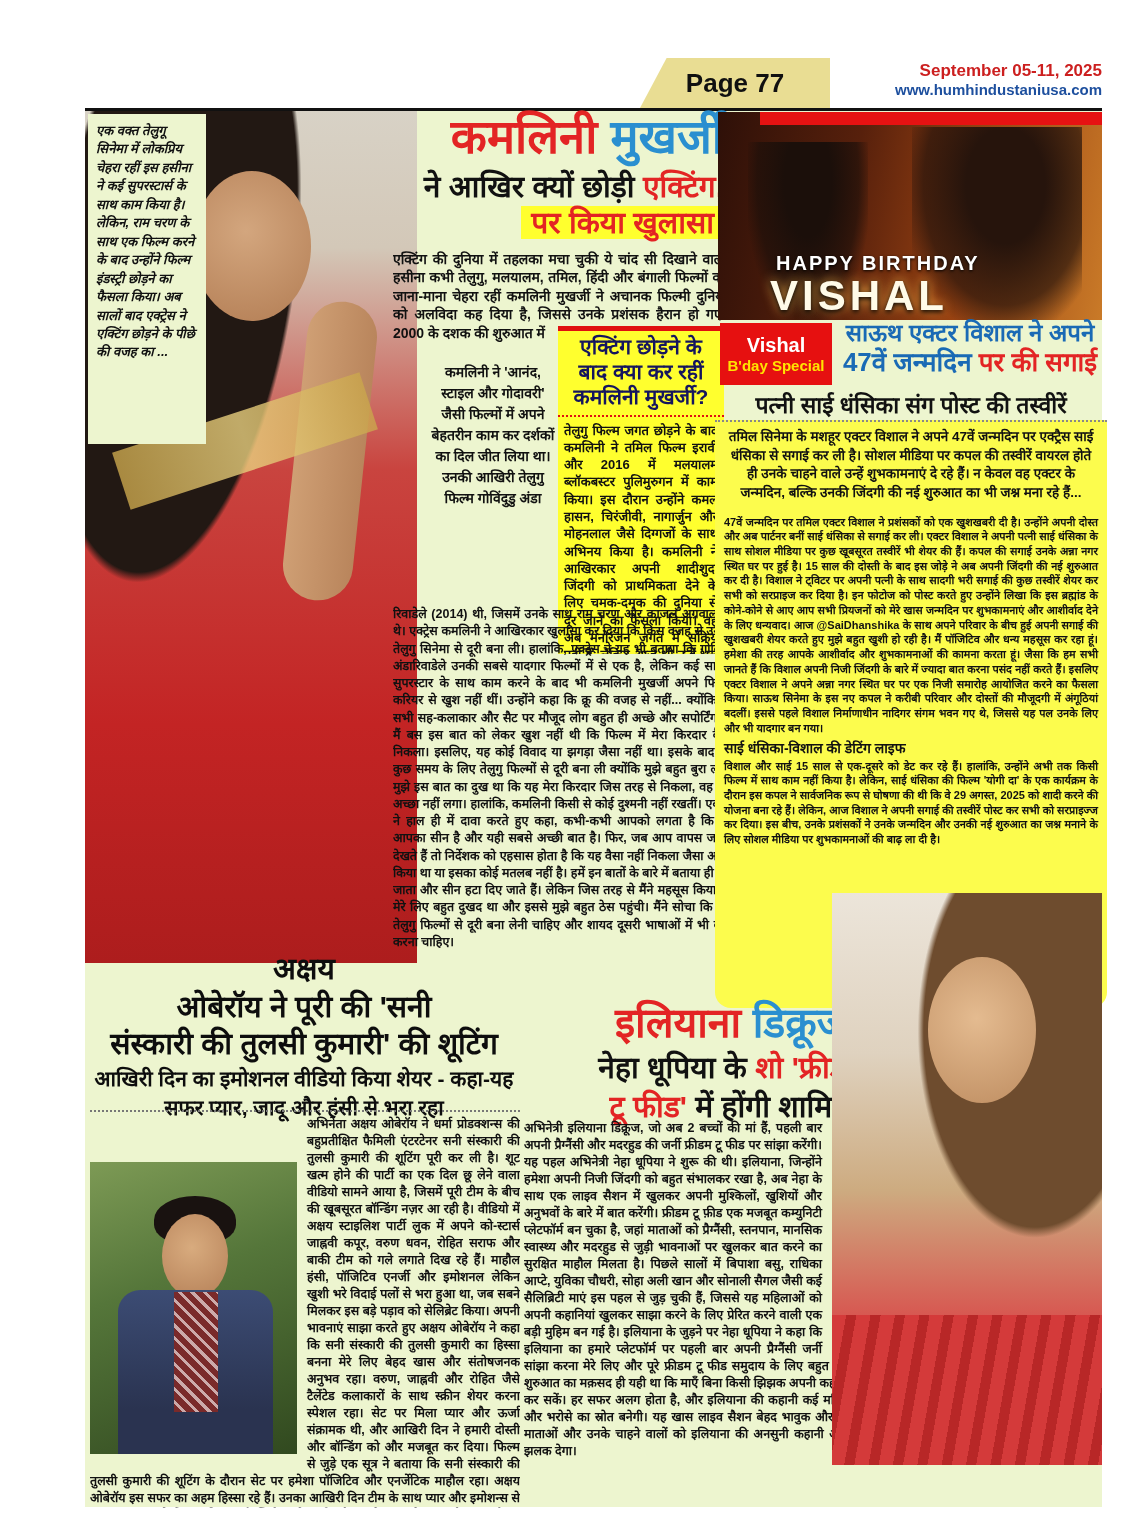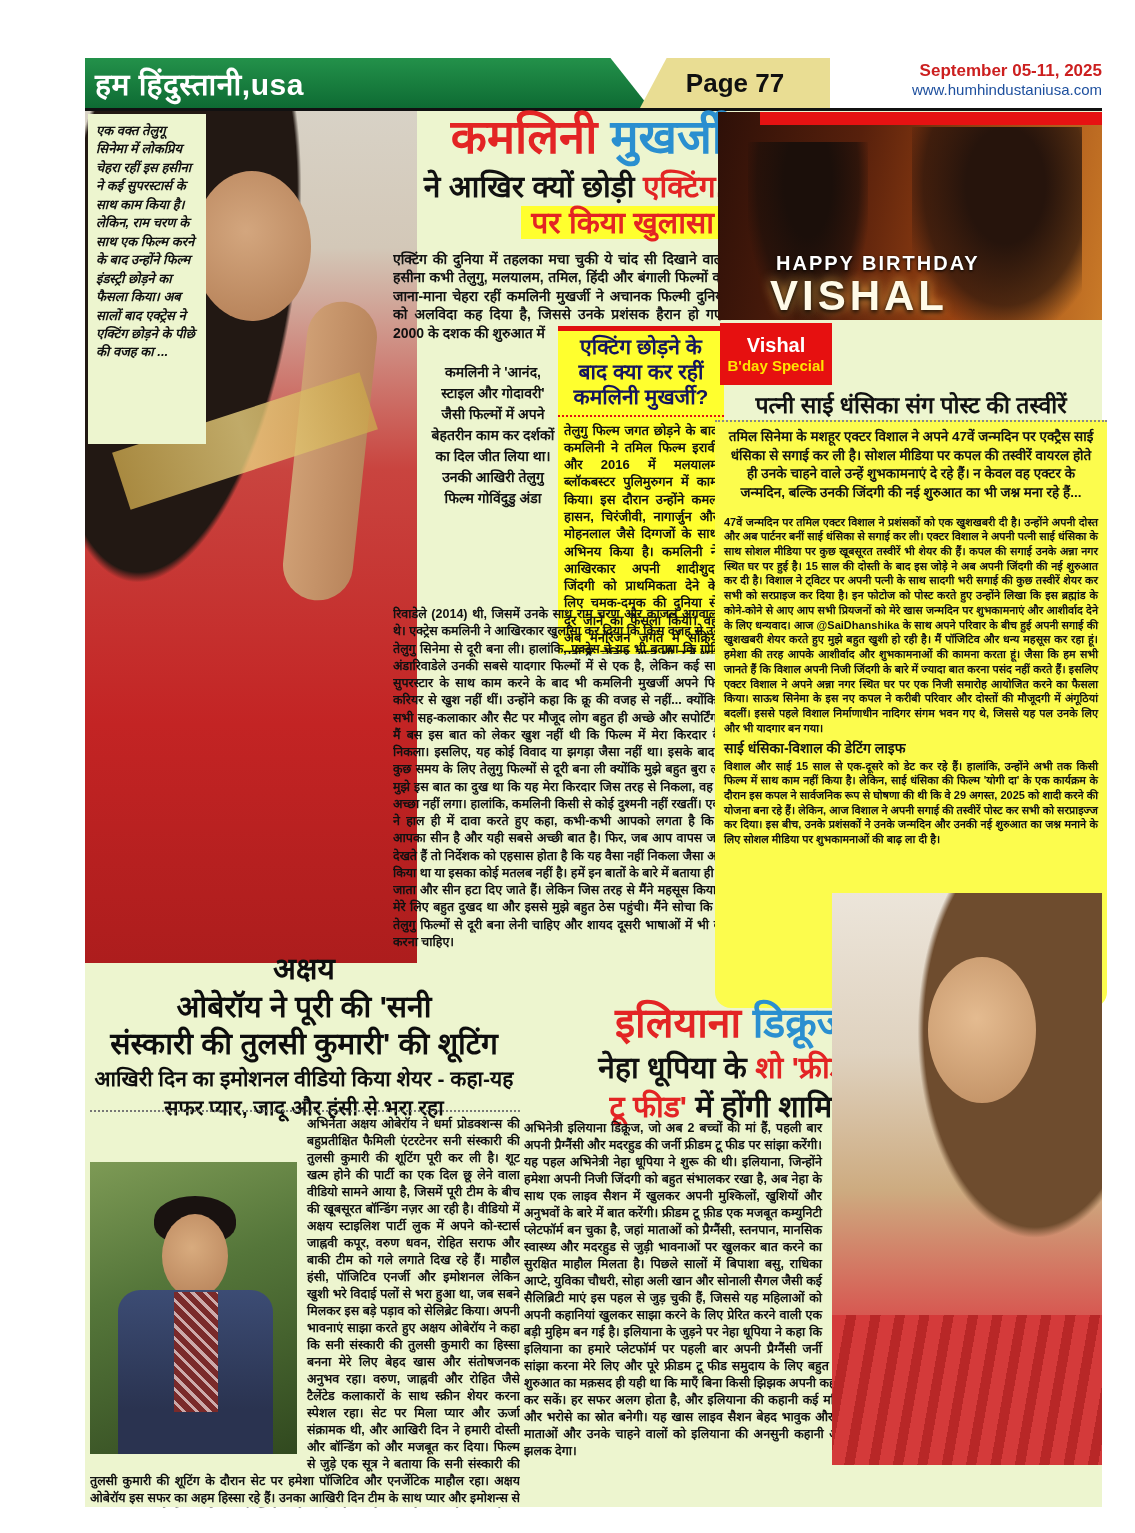--- a/index.html
+++ b/index.html
@@ -11,21 +11,21 @@
      background:linear-gradient(180deg,#23914a,#0e6b33);
      clip-path:polygon(0 0,93% 0,100% 100%,0 100%);
      display:flex;align-items:center;padding-left:10px;box-sizing:border-box;}
   .hdr-green span{color:#fff;font-size:30px;font-weight:800;letter-spacing:.5px;}
   .hdr-page{position:absolute;left:555px;top:0;width:190px;height:50px;background:#e9dd93;
      clip-path:polygon(14% 0,100% 0,100% 100%,0 100%);
      display:flex;align-items:center;justify-content:center;}
   .hdr-page span{font-size:26px;font-weight:800;color:#101010;}
   .hdr-right{position:absolute;right:0;top:2px;width:350px;text-align:right;line-height:1.25;}
   .hdr-date{color:#cc1f1f;font-size:17px;font-weight:800;}
-  .hdr-url{color:#1d4f9e;font-size:15px;font-weight:400;}
+  .hdr-url{color:#1d4f9e;font-size:15px;font-weight:700;}
   
   #mainbg{position:absolute;left:85px;top:111px;width:1017px;height:1396px;background:#edf5cf;}
   
   #kam-photo{position:absolute;left:85px;top:111px;width:332px;height:852px;overflow:hidden;
      background:linear-gradient(180deg,#d8d2c6 0%,#d3c8b8 16%,#c9443f 42%,#c32424 72%,#ad1d1d 100%);}
   .kam-hair{position:absolute;left:-40px;top:-30px;width:260px;height:560px;
      background:radial-gradient(ellipse at 45% 35%,#221813 58%,rgba(34,24,19,0) 60%);transform:rotate(8deg);}
   .kam-face{position:absolute;left:108px;top:60px;width:118px;height:150px;border-radius:50%;
      background:radial-gradient(circle at 45% 40%,#d3a67e,#b9855c 80%);}
   .kam-arm{position:absolute;left:210px;top:190px;width:70px;height:300px;border-radius:40px;
@@ -109,23 +109,20 @@
      background:radial-gradient(circle at 45% 42%,#e4bb90,#c49468 85%);}
   .ile-dress{position:absolute;left:0;bottom:0;width:100%;height:150px;
      background:repeating-linear-gradient(100deg,#d43a3a 0 14px,#b82727 14px 24px);}
 </style>
 </head>
 <body>
 
 <div id="page">
 
   <div id="hdr">
-    <div class="hdr-green">
-      <span>हम हिंदुस्तानी,usa</span>
-    </div>
     <div class="hdr-page">
       <span>Page 77</span>
     </div>
     <div class="hdr-right">
       <div class="hdr-date">September 05-11, 2025</div>
       <div class="hdr-url">www.humhindustaniusa.com</div>
     </div>
   </div>
 
   <div id="mainbg"></div>
@@ -167,20 +164,26 @@
     <div class="vis-fig2"></div>
     <div class="vis-cap1">HAPPY BIRTHDAY</div>
     <div class="vis-cap2">VISHAL</div>
   </div>
 
   <div id="vis-badge">
     <div class="vis-badge-1">Vishal</div>
     <div class="vis-badge-2">B'day Special</div>
   </div>
 
+  <div id="vis-head">
+    <div class="vis-h1">साऊथ एक्टर विशाल ने अपने</div>
+    <div class="vis-h2">
+      <span>47वें जन्मदिन </span><span class="r">पर की सगाई</span>
+    </div>
+  </div>
 
   <div id="vis-sub">पत्नी साई धंसिका संग पोस्ट की तस्वीरें</div>
 
   <div id="vis-box">
     <p class="vis-intro">तमिल सिनेमा के मशहूर एक्टर विशाल ने अपने 47वें जन्मदिन पर एक्ट्रैस साई धंसिका से सगाई कर ली है। सोशल मीडिया पर कपल की तस्वीरें वायरल होते ही उनके चाहने वाले उन्हें शुभकामनाएं दे रहे हैं। न केवल वह एक्टर के जन्मदिन, बल्कि उनकी जिंदगी की नई शुरुआत का भी जश्न मना रहे हैं...</p>
     <p class="vis-body">47वें जन्मदिन पर तमिल एक्टर विशाल ने प्रशंसकों को एक खुशखबरी दी है। उन्होंने अपनी दोस्त और अब पार्टनर बनीं साई धंसिका से सगाई कर ली। एक्टर विशाल ने अपनी पत्नी साई धंसिका के साथ सोशल मीडिया पर कुछ खूबसूरत तस्वीरें भी शेयर की हैं। कपल की सगाई उनके अन्ना नगर स्थित घर पर हुई है। 15 साल की दोस्ती के बाद इस जोड़े ने अब अपनी जिंदगी की नई शुरुआत कर दी है। विशाल ने ट्विटर पर अपनी पत्नी के साथ सादगी भरी सगाई की कुछ तस्वीरें शेयर कर सभी को सरप्राइज कर दिया है। इन फोटोज को पोस्ट करते हुए उन्होंने लिखा कि इस ब्रह्मांड के कोने-कोने से आए आप सभी प्रियजनों को मेरे खास जन्मदिन पर शुभकामनाएं और आशीर्वाद देने के लिए धन्यवाद। आज @SaiDhanshika के साथ अपने परिवार के बीच हुई अपनी सगाई की खुशखबरी शेयर करते हुए मुझे बहुत खुशी हो रही है। मैं पॉजिटिव और धन्य महसूस कर रहा हूं। हमेशा की तरह आपके आशीर्वाद और शुभकामनाओं की कामना करता हूं। जैसा कि हम सभी जानते हैं कि विशाल अपनी निजी जिंदगी के बारे में ज्यादा बात करना पसंद नहीं करते हैं। इसलिए एक्टर विशाल ने अपने अन्ना नगर स्थित घर पर एक निजी समारोह आयोजित करने का फैसला किया। साऊथ सिनेमा के इस नए कपल ने करीबी परिवार और दोस्तों की मौजूदगी में अंगूठियां बदलीं। इससे पहले विशाल निर्माणाधीन नादिगर संगम भवन गए थे, जिससे यह पल उनके लिए और भी यादगार बन गया।</p>
     <div class="vis-dhead">साई धंसिका-विशाल की डेटिंग लाइफ</div>
     <p class="vis-body">विशाल और साई 15 साल से एक-दूसरे को डेट कर रहे हैं। हालांकि, उन्होंने अभी तक किसी फिल्म में साथ काम नहीं किया है। लेकिन, साई धंसिका की फिल्म 'योगी दा' के एक कार्यक्रम के दौरान इस कपल ने सार्वजनिक रूप से घोषणा की थी कि वे 29 अगस्त, 2025 को शादी करने की योजना बना रहे हैं। लेकिन, आज विशाल ने अपनी सगाई की तस्वीरें पोस्ट कर सभी को सरप्राइज्ज कर दिया। इस बीच, उनके प्रशंसकों ने उनके जन्मदिन और उनकी नई शुरुआत का जश्न मनाने के लिए सोशल मीडिया पर शुभकामनाओं की बाढ़ ला दी है।</p>
   </div>
 

